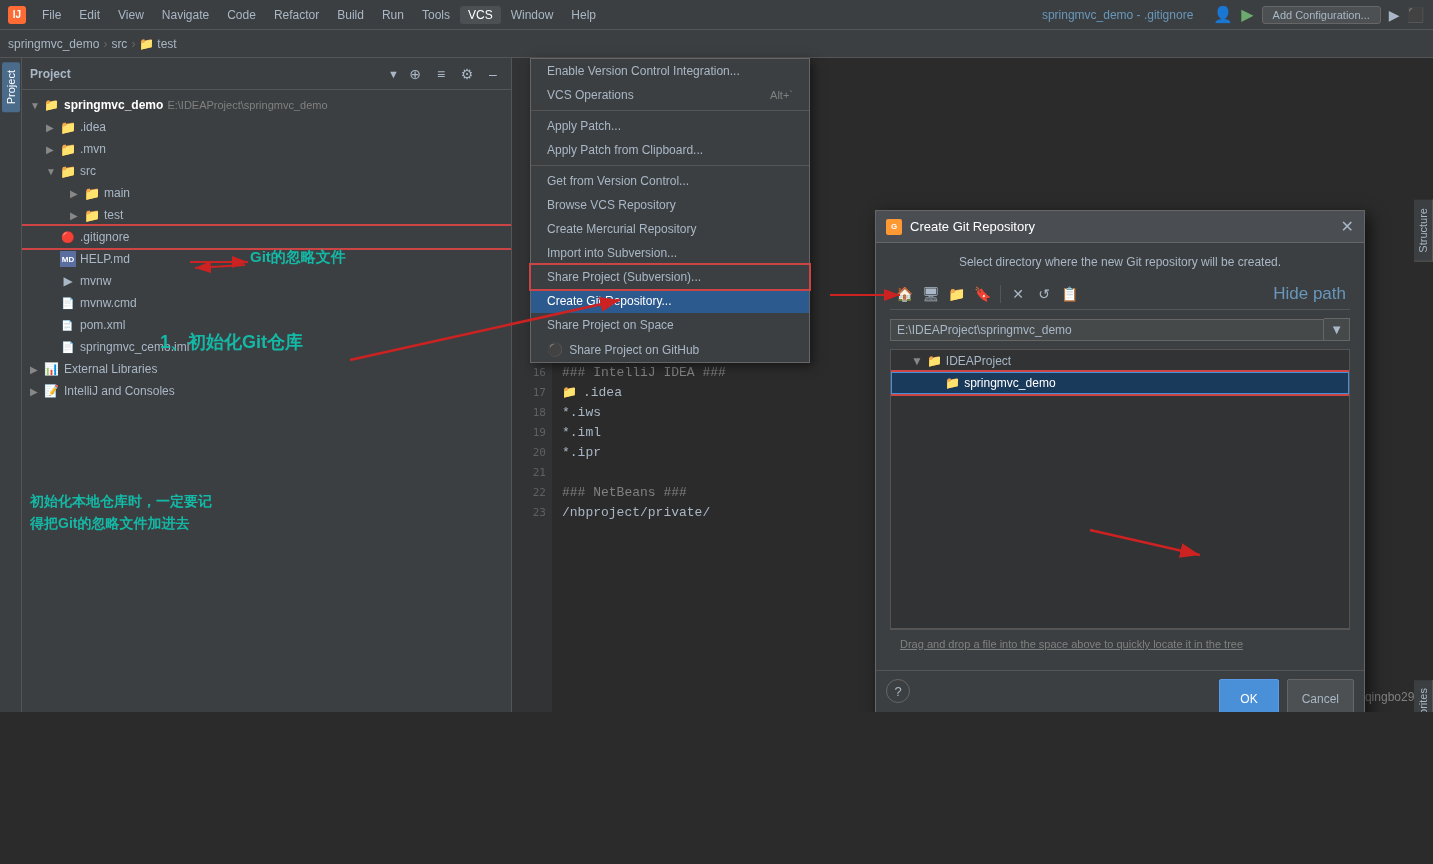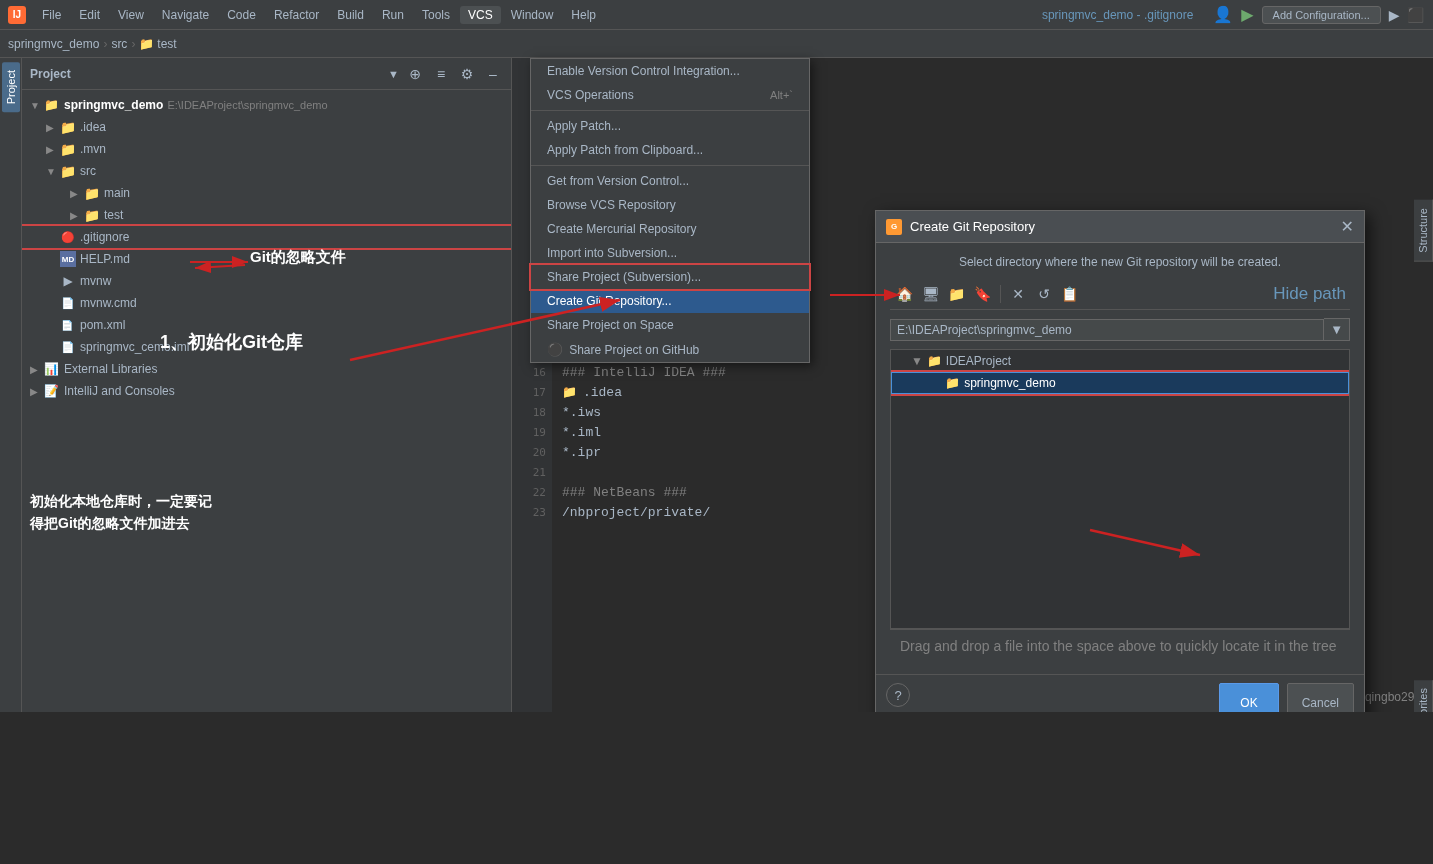--- a/index.html
+++ b/index.html
@@ -350,24 +350,25 @@
       color: #a9b7c6;
       cursor: pointer;
     }
     .ftree-item.selected {
       background: #2d5a8e;
       border: 1px solid #4a90d9;
       color: #fff;
     }
     .drag-hint {
       padding: 8px 10px;
-      font-size: 14px;
+      font-size: 11px;
       color: #808080;
       border-top: 1px solid #555;
       background: #3c3f41;
+      text-decoration: underline;
     }
     .dialog-footer {
       display: flex;
       justify-content: flex-end;
       padding: 8px 10px;
       gap: 8px;
       border-top: 1px solid #555;
       background: #3c3f41;
     }
     .btn-ok {
@@ -403,21 +404,21 @@
       position: absolute;
       bottom: 8px;
       right: 12px;
       font-size: 12px;
       color: #808080;
     }
 
     
     .annot-box {
       position: absolute;
-      color: #ffffff;
+      color: #14b8a6;
       font-size: 15px;
       font-weight: bold;
       pointer-events: none;
     }
 
     
     .arrow-overlay {
       position: absolute;
       top: 0; left: 0;
       width: 100%; height: 100%;

